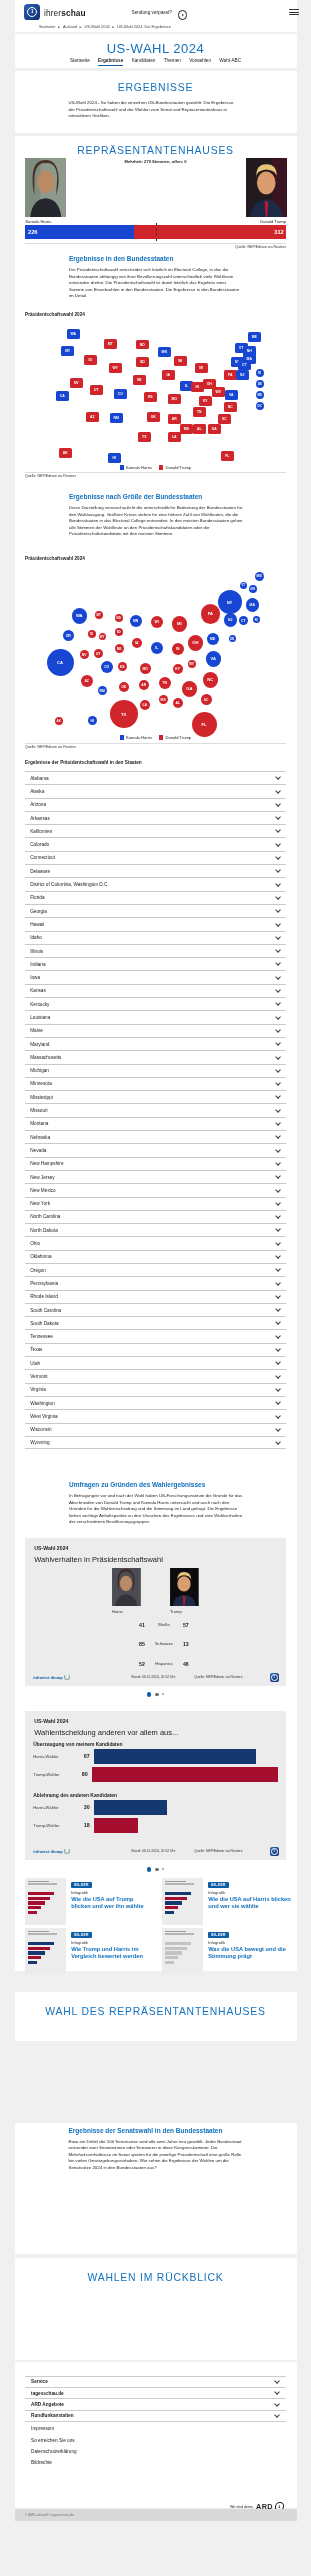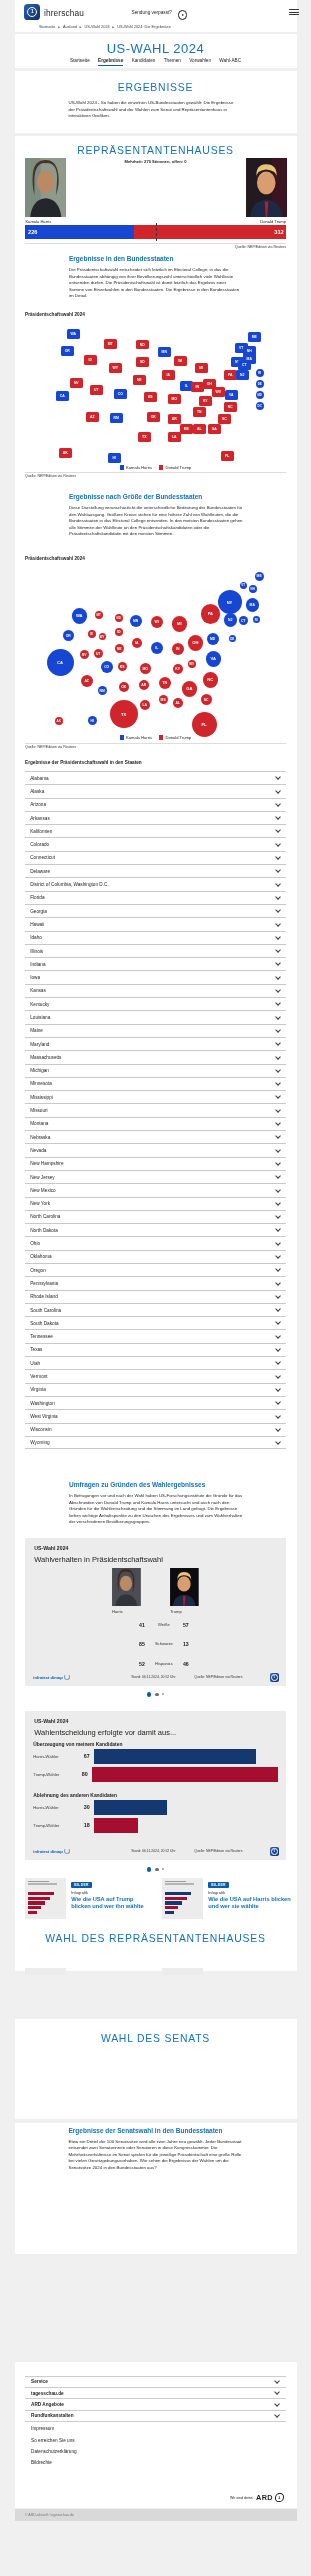--- a/index.html
+++ b/index.html
@@ -1,21 +1,21 @@
 <!DOCTYPE html>
 <html style="font-size:8.3px"><head>
 <meta charset="utf-8">
 <style>
   html,body{margin:0;padding:0;background:#f0f0f0;}
   .page{position:relative;width:311px;height:2576px;background:#f0f0f0;font-family:"Liberation Sans",sans-serif;color:#1d1d1b;overflow:hidden;}
   .card{position:absolute;left:14.5px;width:282px;background:#fff;}
   .abs{position:absolute;}
   
   .brand{font-size:8.3px;color:#1d1d1b;letter-spacing:0.1px;}
-  .brand b{font-weight:400;text-align:center;}
+  .brand b{font-weight:700;text-align:center;}
   .applogo{width:15.6px;height:15.6px;border-radius:3.6px;background:linear-gradient(135deg,#2a62b4,#0d2f6e);display:flex;align-items:center;justify-content:center;}
   .applogo .ring{width:8.3px;height:8.3px;border:1px solid #fff;border-radius:50%;color:#fff;font-size:4.7px;font-weight:700;display:flex;align-items:center;justify-content:center;}
   .sendung{font-size:4.7px;color:#1d1d1b;}
   .playicon{width:7.8px;height:7.8px;border:0.7px solid #1d1d1b;border-radius:50%;display:inline-flex;align-items:center;justify-content:center;}
   .playicon i{display:block;width:0;height:0;border-left:2.6px solid #1d1d1b;border-top:1.6px solid transparent;border-bottom:1.6px solid transparent;margin-left:1px;}
   .burger{width:10.4px;height:6.7px;display:flex;flex-direction:column;justify-content:space-between;cursor:pointer;}
   .burger span{display:block;height:1px;background:#333;border-radius:0.5px;}
   .crumbs{font-size:3.9px;color:#444;display:flex;gap:2.6px;align-items:center;}
   .crumbs .sep{color:#888;font-size:3.1px;}
   
@@ -586,21 +586,21 @@
     </div>
   </div>
   <div class="dots" style="top:1692px;">
       <i class="d1"></i>
       <i class="d2"></i>
       <i class="d3"></i>
     </div>
 
   <div class="infocard" style="top:1711px;height:149px;">
     <div class="abs ic-kicker" style="left:9.3px;top:7.3px;">US-Wahl 2024</div>
-    <div class="abs ic-title" style="left:9.3px;top:16.6px;">Wahlentscheidung erfolgte vor damit aus...</div>
+    <div class="abs ic-title" style="left:9.3px;top:16.6px;">Wahlentscheidung anderen vor allem aus...</div>
     <div id="decision-rows">
         <div class="abs g-label" style="left: 8.3px; top: 31px;">Überzeugung von meinem Kandidaten</div>
         <div class="vrow" style="top: 38px; height: 14.5px;">
           <span class="rlabel">Harris-Wähler</span>
           <span class="rval">67</span>
           <span class="bar" style="width: 162px; background: rgb(20, 56, 111); height: 14.5px;"></span>
         </div>
         <div class="vrow" style="top: 56px; height: 14.5px;">
           <span class="rlabel">Trump-Wähler</span>
           <span class="rval">80</span>
@@ -680,33 +680,33 @@
           <div style="height: 3.1px; margin-bottom: 1.6px; width: 26px; background: rgb(195, 195, 195); margin-top: 7.3px;"></div>
           <div style="height: 3.1px; margin-bottom: 1.6px; width: 22px; background: rgb(195, 195, 195); margin-top: 0px;"></div>
           <div style="height: 3.1px; margin-bottom: 1.6px; width: 17.6px; background: rgb(195, 195, 195); margin-top: 0px;"></div>
           <div style="height: 3.1px; margin-bottom: 1.6px; width: 13.5px; background: rgb(195, 195, 195); margin-top: 0px;"></div>
           <div style="height: 3.1px; margin-bottom: 1.6px; width: 9.3px; background: rgb(195, 195, 195); margin-top: 0px;"></div>
         </div>
         <div><span class="badge">BILDER</span><div class="t-kicker">Infografik</div><div class="t-title">Was die USA bewegt und die Stimmung prägt</div></div>
       </div>
     </div>
 
-  <div class="card" style="top:1919px;height:49px;">
+  <div class="card" style="top:1992px;height:49px;">
     <div class="abs sec-title" style="left:0;width:282px;top:13.5px;">WAHL DES REPRÄSENTANTENHAUSES</div>
   </div>
 
-  <div class="card" style="top:2019px;height:100px;">
-    <div class="abs sec-title" style="left:0;width:282px;top:13.5px;">WAHL DES SENATS</div>
-  </div>
 
   <div class="card" style="top:2123px;height:131px;">
     <div class="abs h3" style="left:54px;top:4.1px;">Ergebnisse der Senatswahl in den Bundesstaaten</div>
     <div class="abs para" style="left:54px;width:174px;top:15.6px;">Etwa ein Drittel der 100 Senatssitze wird alle zwei Jahre neu gewählt. Jeder Bundesstaat entsendet zwei Senatorinnen oder Senatoren in diese Kongresskammer. Die Mehrheitsverhältnisse im Senat spielen für die jeweilige Präsidentschaft eine große Rolle bei vielen Gesetzgebungsvorhaben. Wie sehen die Ergebnisse der Wahlen um die Senatssitze 2024 in den Bundesstaaten aus?</div>
   </div>
 
+  <div class="card" style="top:2258px;height:102px;">
+    <div class="abs sec-title" style="left:0;width:282px;top:13.5px;">WAHLEN IM RÜCKBLICK</div>
+  </div>
 
   <div class="card" style="top:2362px;height:146px;">
     <div class="abs" id="footer-rows" style="left:10.4px;right:10.4px;top:13.5px;">
         <div class="f-row">
           <span class="lbl">Service</span>
           <span class="chev"></span>
         </div>
         <div class="f-row">
           <span class="lbl">tagesschau.de</span>
           <span class="chev"></span>
@@ -720,21 +720,21 @@
           <span class="chev"></span>
         </div>
         <div style="border-top: 0.5px solid rgb(204, 204, 204);"></div>
       </div>
     <div class="abs" id="footer-links" style="left:10.4px;right:10.4px;top:61px;">
         <div class="f-link">Impressum</div>
         <div class="f-link">So erreichen Sie uns</div>
         <div class="f-link">Datenschutzerklärung</div>
         <div class="f-link">Bildrechte</div>
       </div>
-    <div class="abs ardlogo" style="right:12.4px;top:131px;">
+    <div class="abs ardlogo" style="right:12.4px;top:140px;">
       <span>Wir sind deins.</span>
       <b>ARD</b>
       <span class="ring">1</span>
     </div>
   </div>
   <div class="graybar" style="top:2509px;">
     <span>© ARD-aktuell / tagesschau.de</span>
   </div>
 
 </div>

